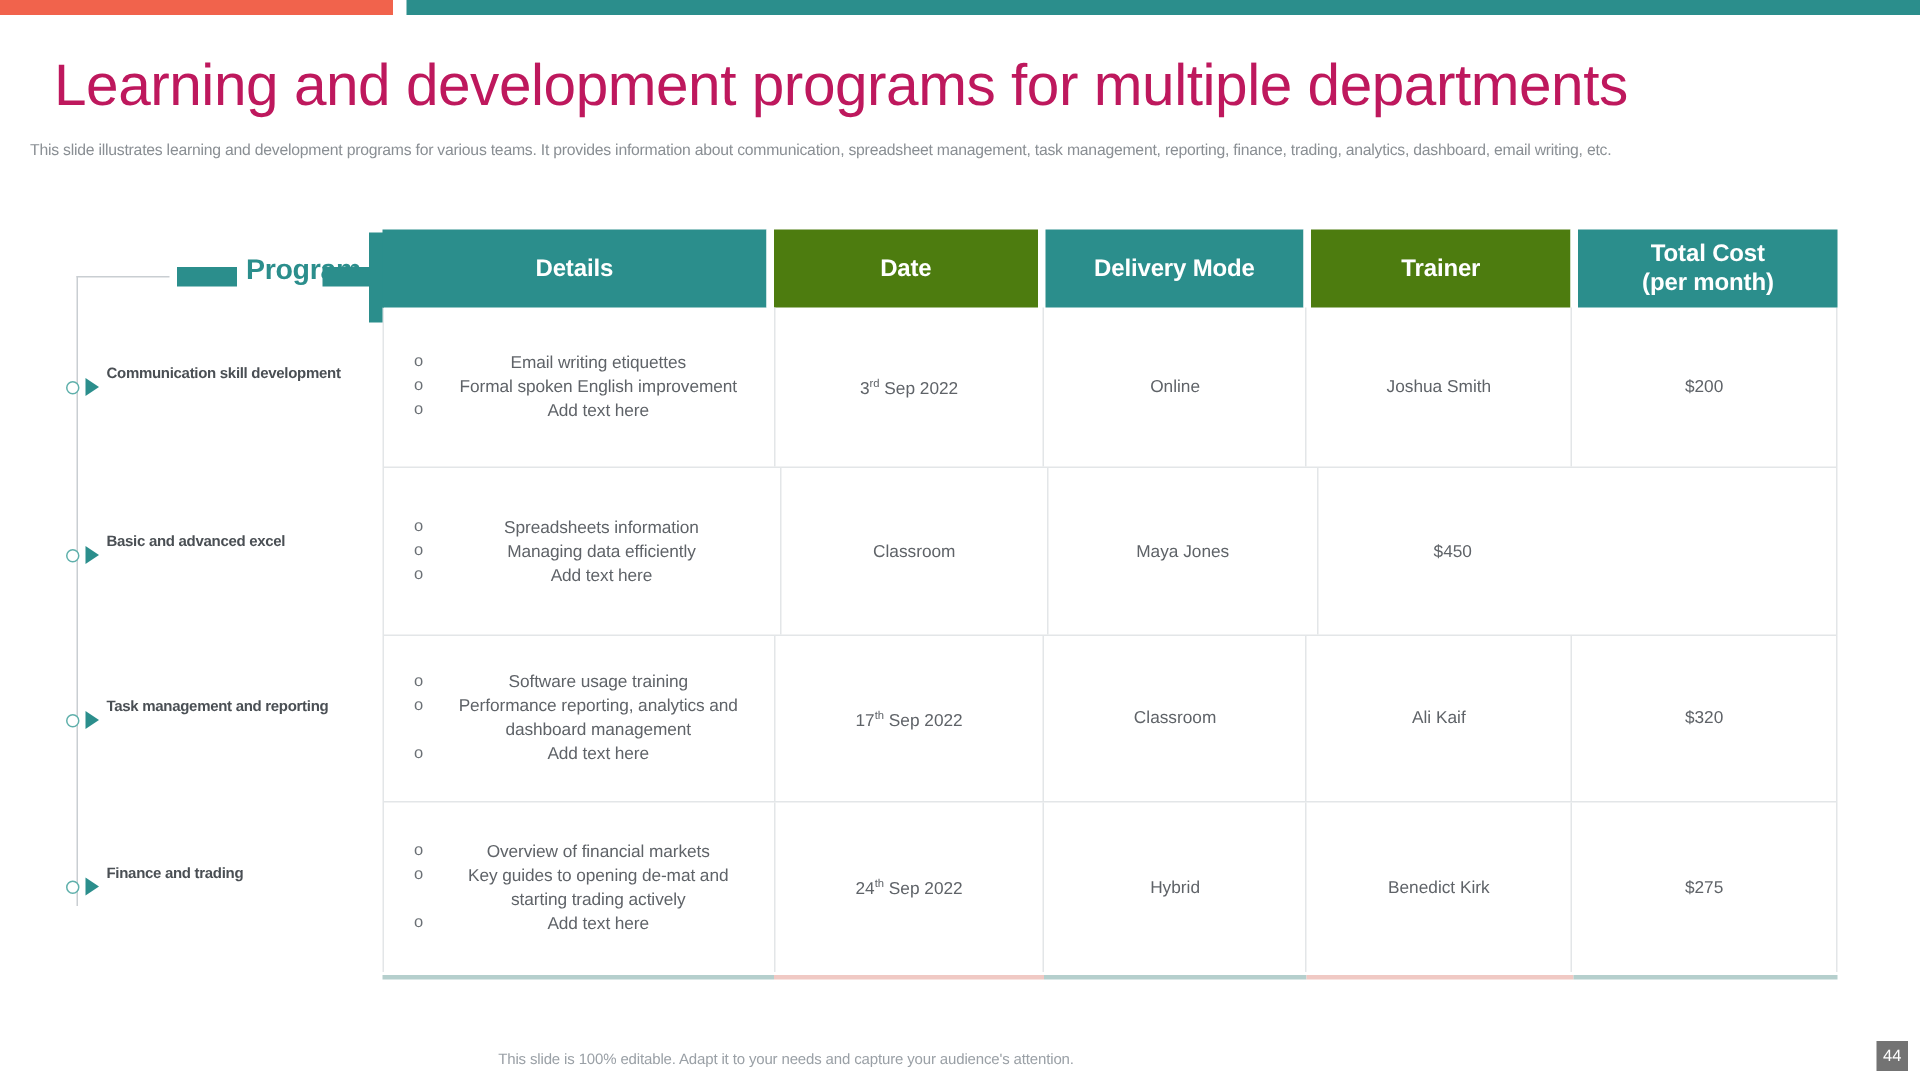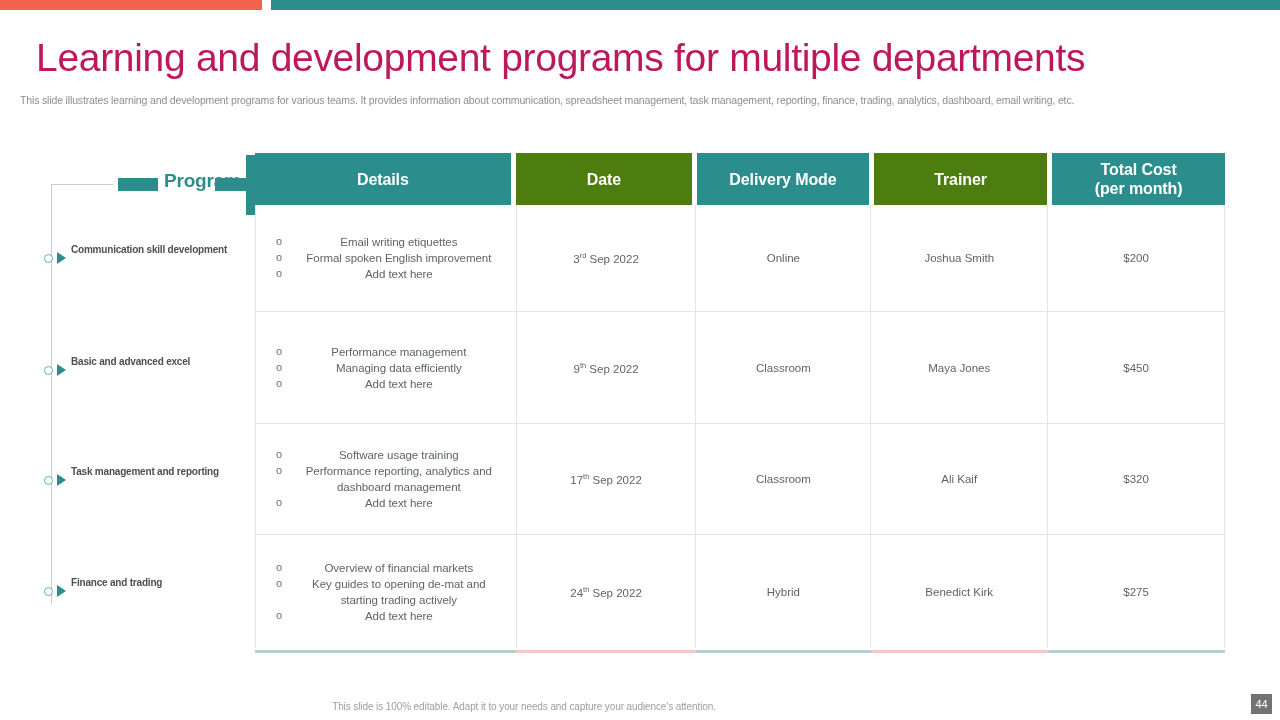--- a/index.html
+++ b/index.html
@@ -324,27 +324,24 @@
         <span class="date-val"><span>3</span><sup>rd</sup><span> Sep 2022</span></span>
       </div>
       <div class="td center col-mode">Online</div>
       <div class="td center col-trainer">Joshua Smith</div>
       <div class="td center col-cost">$200</div>
     </div>
 
     <div class="trow" style="height:112px">
       <div class="td details col-details">
         <ul class="bullets">
-          <li>Performance management</li>
+          <li>Spreadsheets information</li>
           <li>Managing data efficiently</li>
           <li>Add text here</li>
         </ul>
-      </div>
-      <div class="td center col-date">
-        <span class="date-val"><span>9</span><sup>th</sup><span> Sep 2022</span></span>
       </div>
       <div class="td center col-mode">Classroom</div>
       <div class="td center col-trainer">Maya Jones</div>
       <div class="td center col-cost">$450</div>
     </div>
 
     <div class="trow" style="height:111px">
       <div class="td details col-details">
         <ul class="bullets">
           <li>Software usage training</li>

